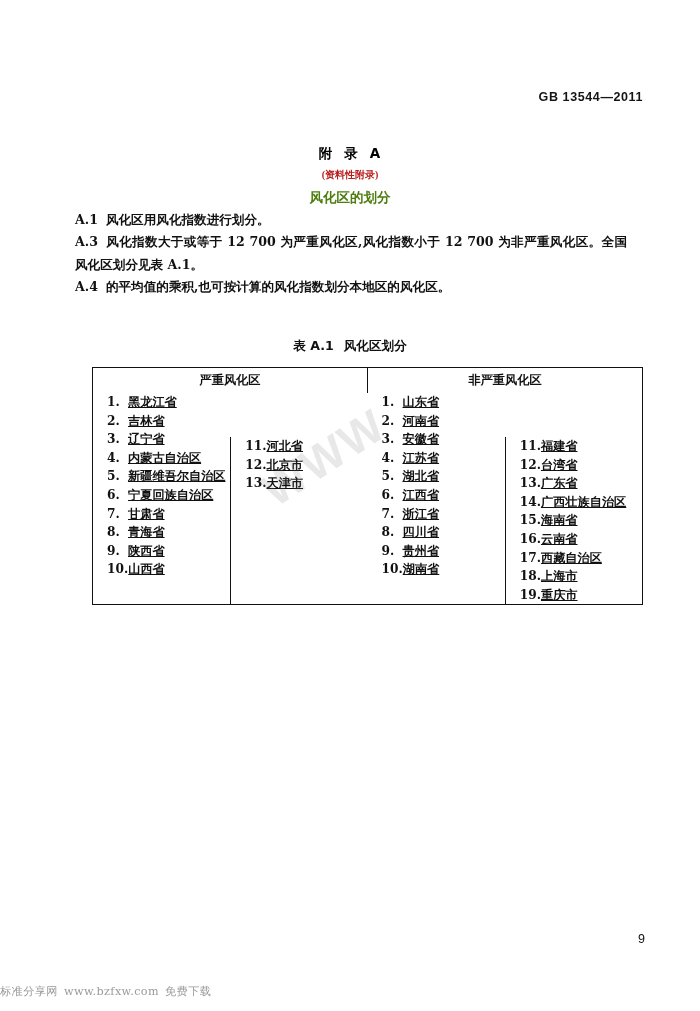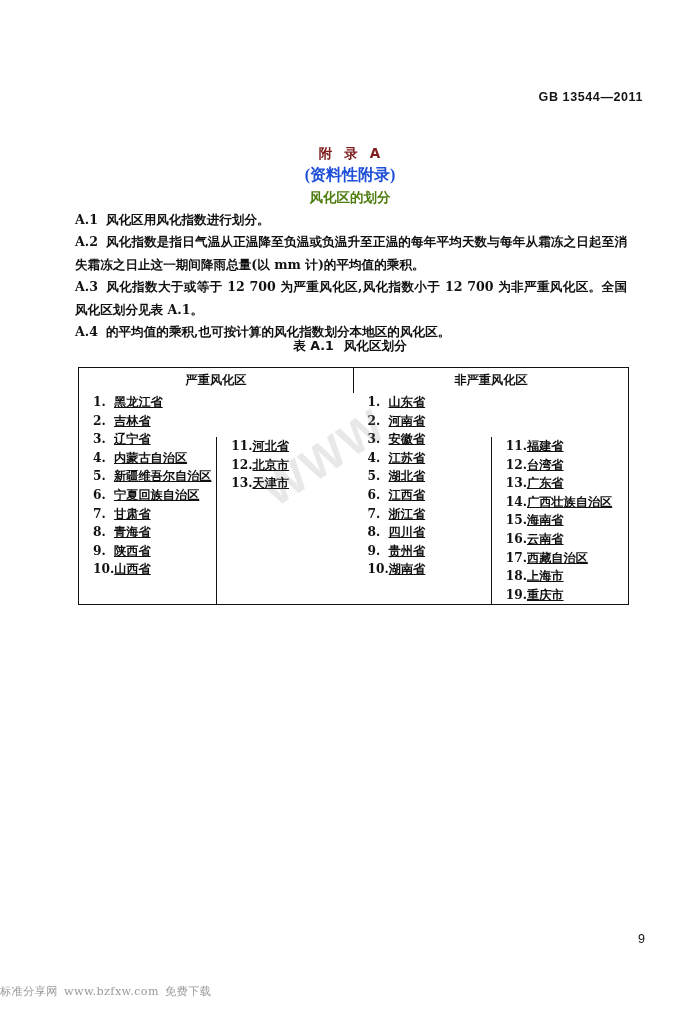--- a/index.html
+++ b/index.html
@@ -43,29 +43,29 @@
     left: 0;
     width: 700px;
     text-align: center;
   }
   .annex-label {
     font-family: "DejaVu Sans", "Liberation Sans", sans-serif;
     font-weight: bold;
     font-size: 13.5px;
     letter-spacing: 1px;
     line-height: 21px;
-    color: #7f1d1d;
+    color: #000000;
   }
   .annex-label .sp { display: inline-block; width: 11px; }
   .annex-kind {
     font-family: Liberation Serif, serif;
     font-weight: bold;
-    font-size: 16px;
+    font-size: 10px;
     line-height: 22px;
-    color: #1d4ed8;
+    color: #b91c1c;
   }
   .annex-name {
     font-family: "DejaVu Sans", "Liberation Sans", sans-serif;
     font-weight: bold;
     font-size: 13.5px;
     line-height: 22px;
     color: #4d7c0f;
   }
 
   
@@ -101,21 +101,21 @@
     font-weight: bold;
     font-size: 12.6px;
     color: #111;
   }
   .table-caption .gap { display: inline-block; width: 10px; }
 
   
   .tbl-wrap {
     position: absolute;
     top: 367px;
-    left: 78px;
+    left: 92px;
     width: 551px;
   }
   table.region-table {
     border-collapse: collapse;
     width: 551px;
     table-layout: fixed;
     font-family: "DejaVu Serif", "Liberation Serif", serif;
   }
   table.region-table td, table.region-table th {
     border: 0;
@@ -208,21 +208,20 @@
   <div class="doc-header">GB 13544—2011</div>
 
   <div class="title-block">
     <div class="annex-label"><span>附</span><span class="sp"></span><span>录</span><span class="sp"></span><span>A</span></div>
     <div class="annex-kind">(资料性附录)</div>
     <div class="annex-name">风化区的划分</div>
   </div>
 
   <div class="body-text">
     <p class="para"><span class="num">A.1</span><span>风化区用风化指数进行划分。</span></p>
-    <p class="para"><span class="num">A.2</span><span>风化指数是指日气温从正温降至负温或负温升至正温的每年平均天数与每年从霜冻之日起至消失霜冻之日止这一期间降雨总量(以 mm 计)的平均值的乘积。</span></p>
     <p class="para"><span class="num">A.3</span><span>风化指数大于或等于 12 700 为严重风化区,风化指数小于 12 700 为非严重风化区。全国风化区划分见表 A.1。</span></p>
     <p class="para"><span class="num">A.4</span><span>的平均值的乘积,也可按计算的风化指数划分本地区的风化区。</span></p>
   </div>
 
   <div class="table-caption"><span>表 A.1</span><span class="gap"></span><span>风化区划分</span></div>
 
   <div class="tbl-wrap">
     <table class="region-table outer">
       <thead>
         <tr>

